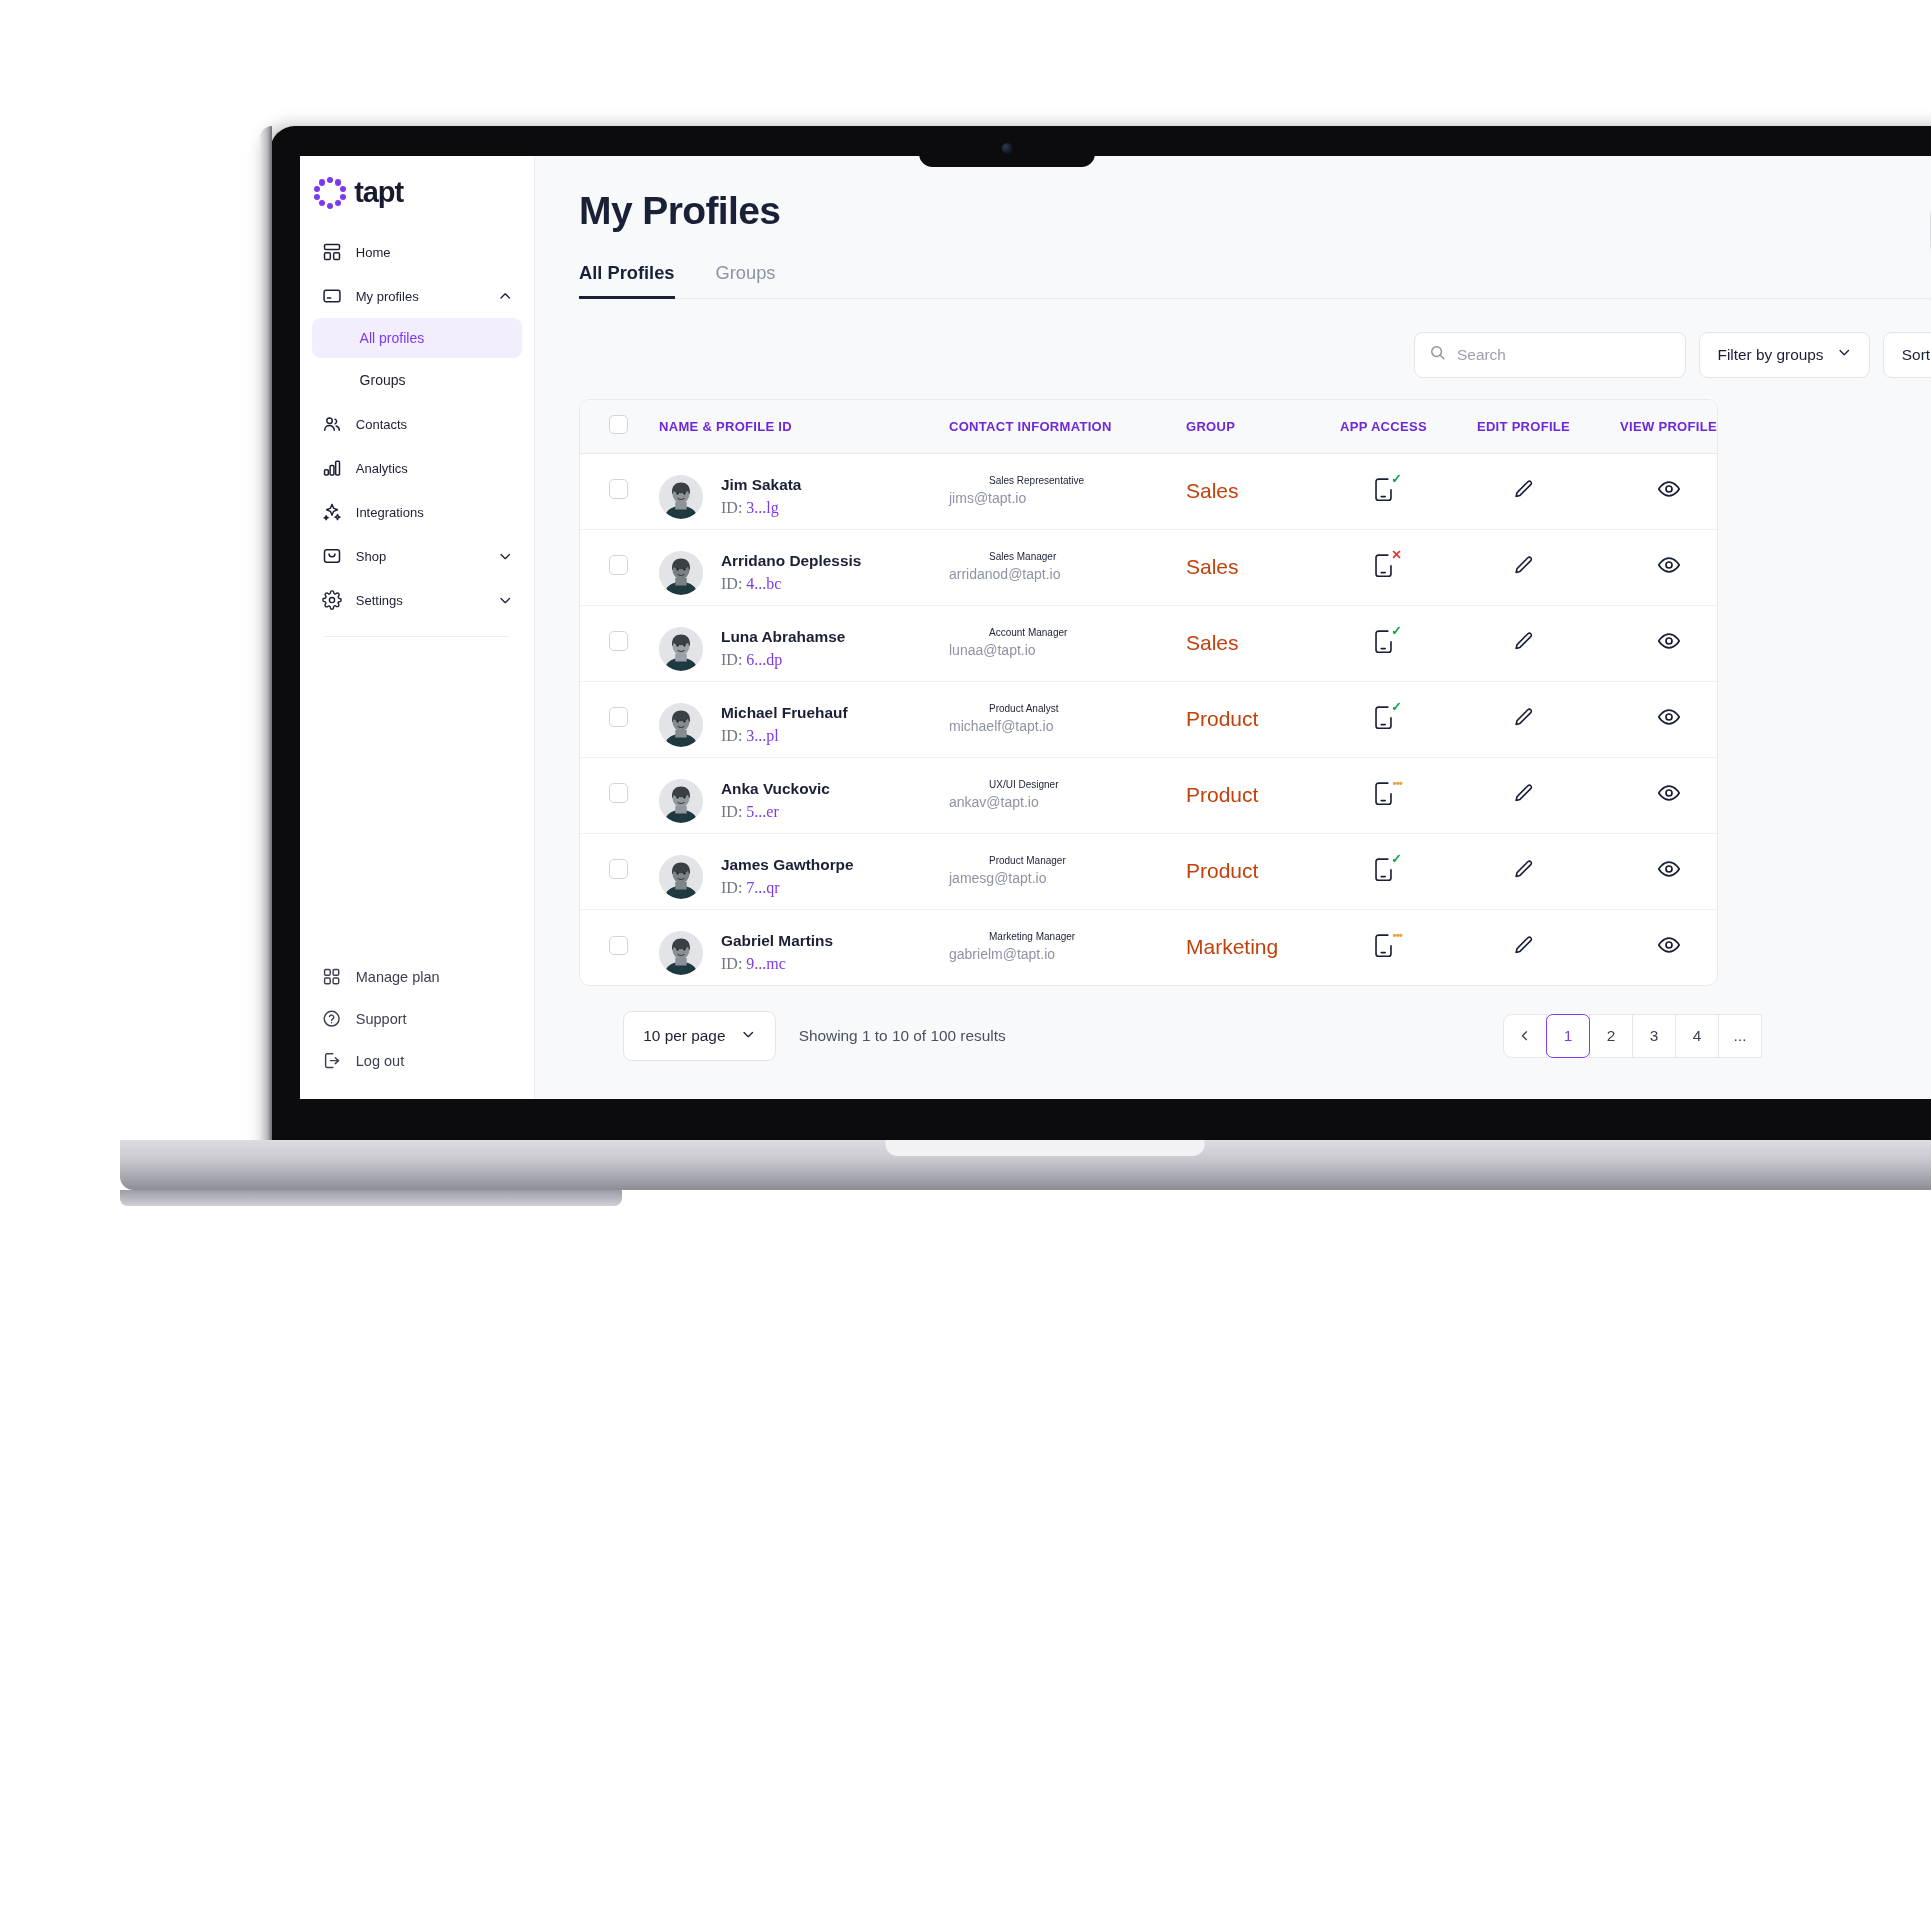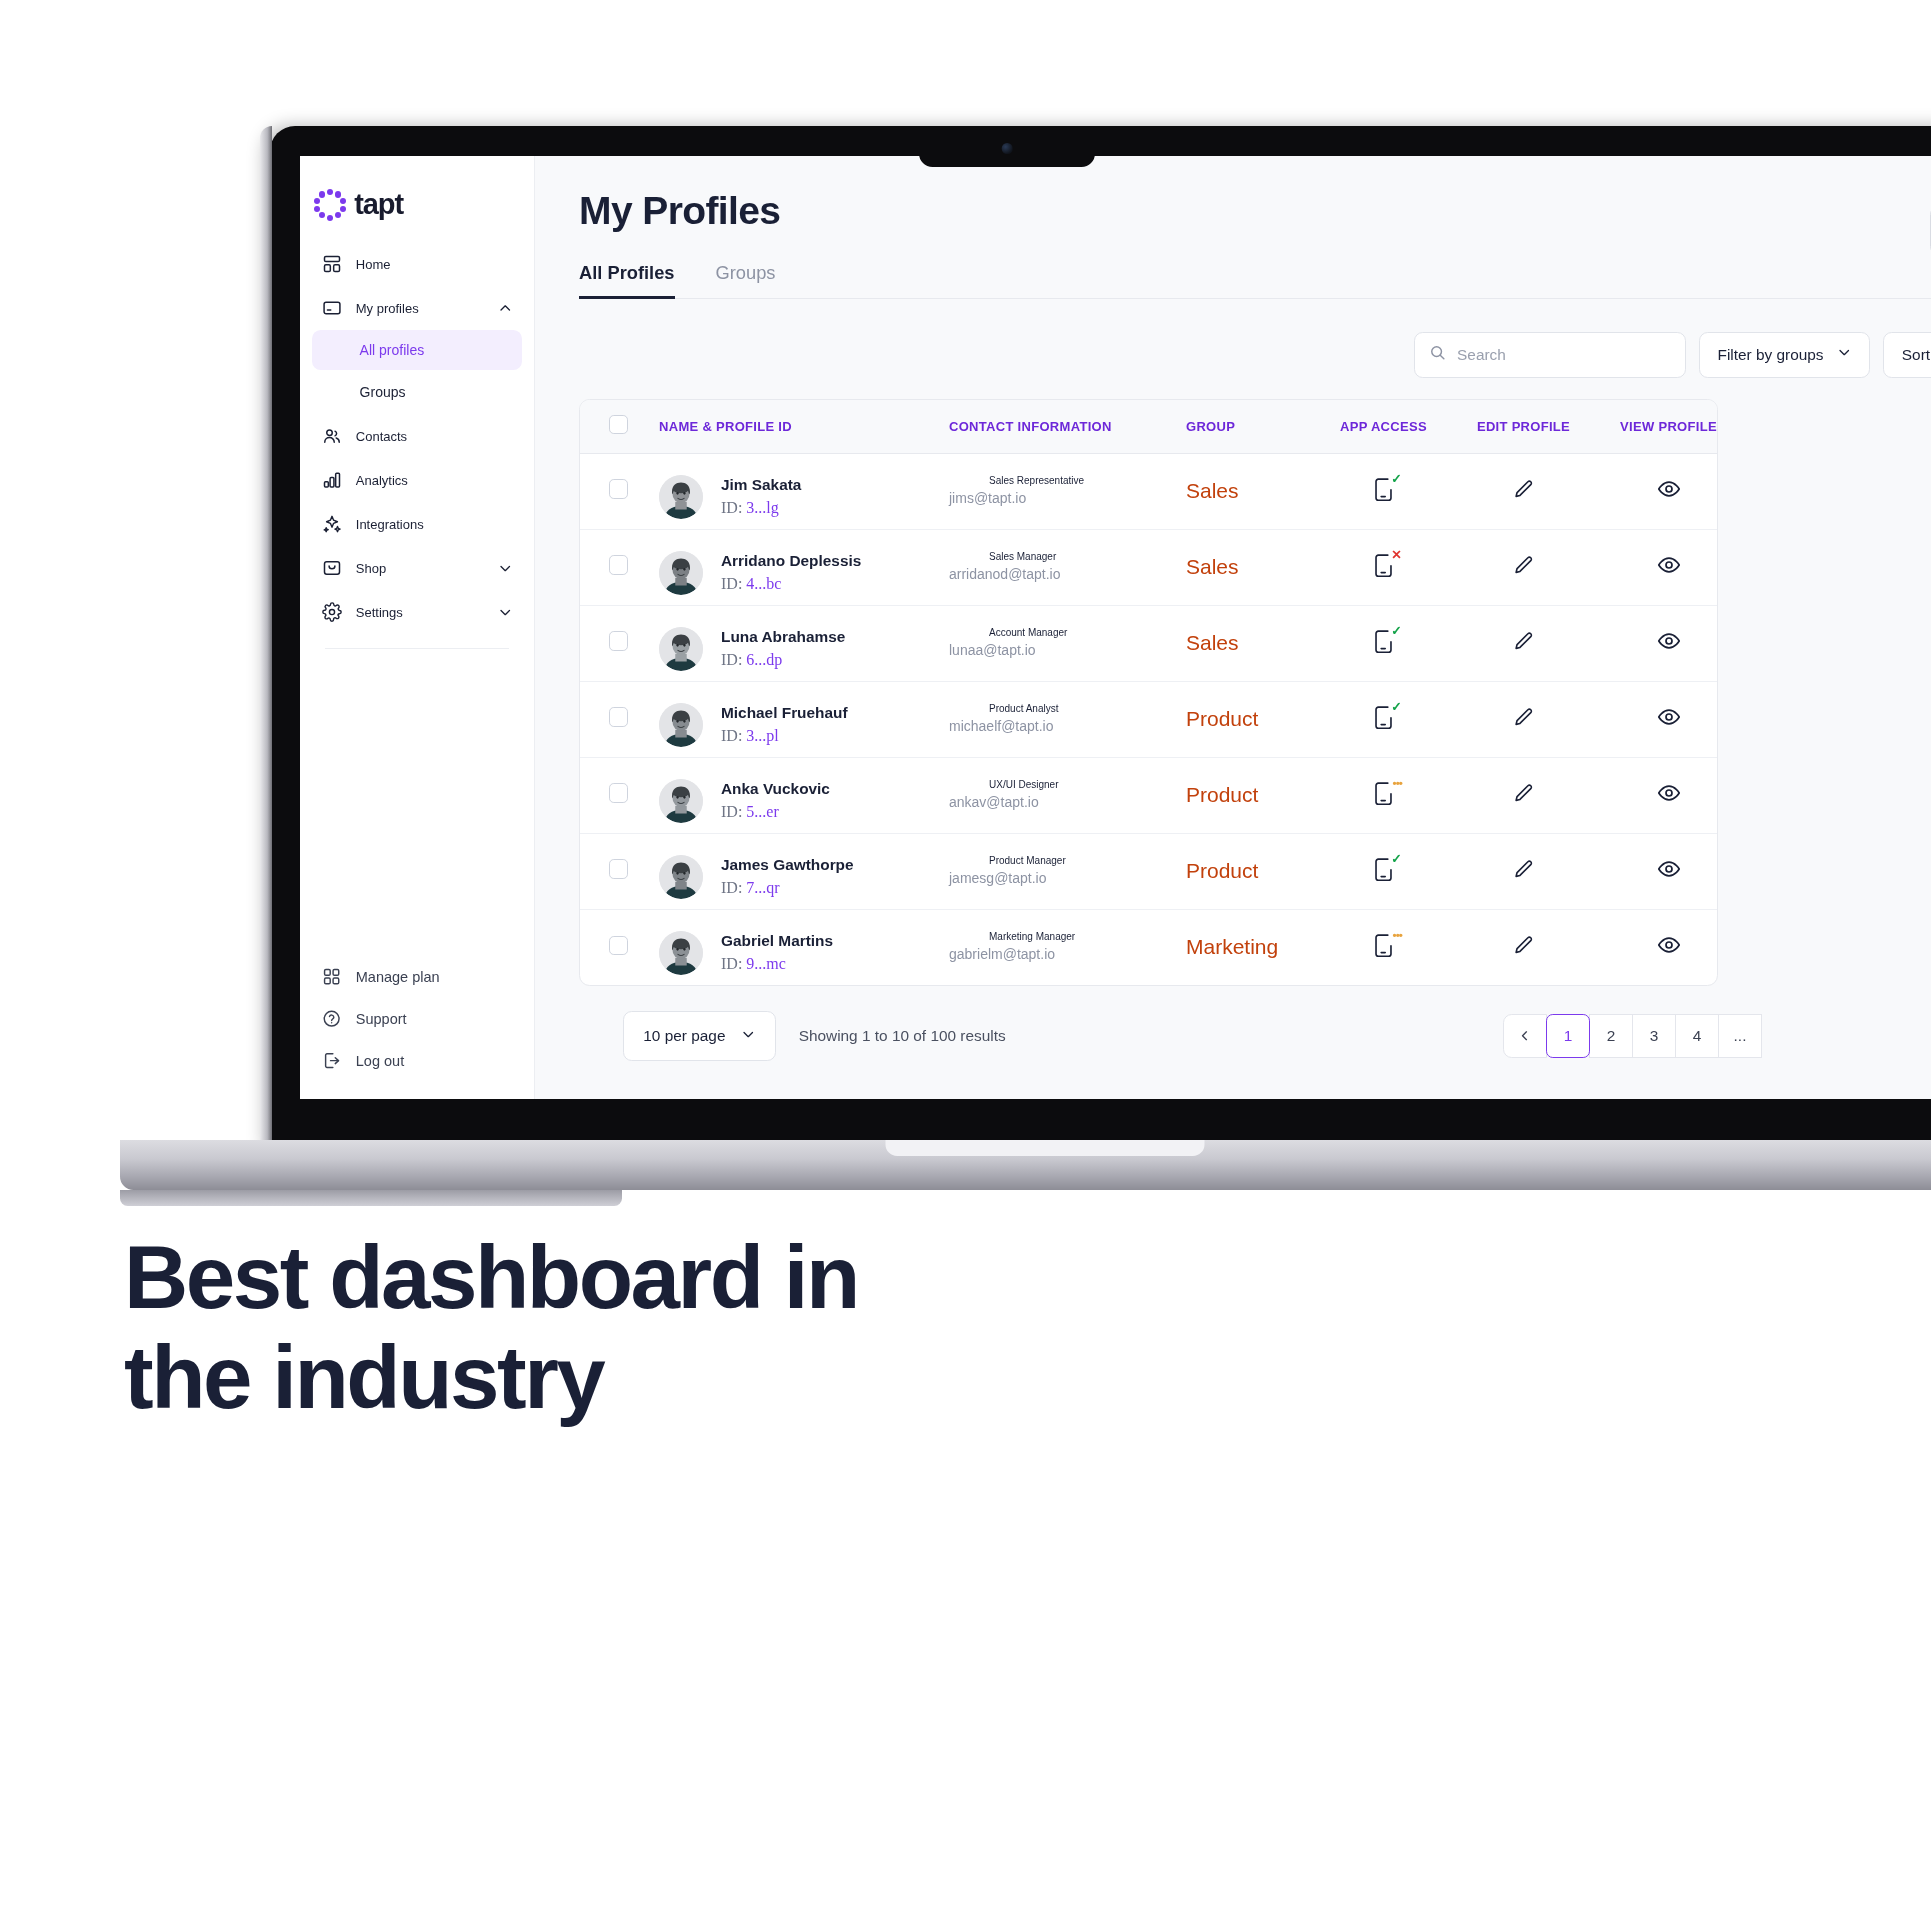--- a/index.html
+++ b/index.html
@@ -50,21 +50,21 @@
   .laptop-foot {
     position:absolute; left:-150px; top:1064px; width:502px; height:16.4px;
     background: linear-gradient(to bottom,#9c9ca5,#cfcfd6);
     border-radius:0 0 7.7px 7.7px;
   }
 
   
   .sidebar {
     width: 235px; min-width:235px; background:#fff; height:100%;
     border-right:1px solid #eceef2; display:flex; flex-direction:column;
-    padding: 17px 0 0 0;
+    padding: 5px 0 0 0;
   }
   .logo-row { display:flex; align-items:center; gap:8.7px; padding: 15.4px 0 21px 13.5px; }
   .logo-dots { width:32px; height:32px; position:relative; }
   .logo-dots i {
     position:absolute; width:6.2px; height:6.2px; border-radius:50%; background:#7c3aed; display:block;
   }
   .logo-word { font-size:29px; font-weight:700; color:#181b2e; letter-spacing:-1.1px; }
 
   .nav { padding: 0 11.6px; }
   .nav-item {
@@ -815,19 +815,15 @@
             </div>
         </div>
 
       </main>
     </div>
 
     <div class="laptop-base"></div>
     <div class="laptop-foot"></div>
   </div>
 
-  <div class="headline">
-    <div>Best dashboard in</div>
-    <div>the industry</div>
-  </div>
 
 </div>
 
 
 </body></html>

